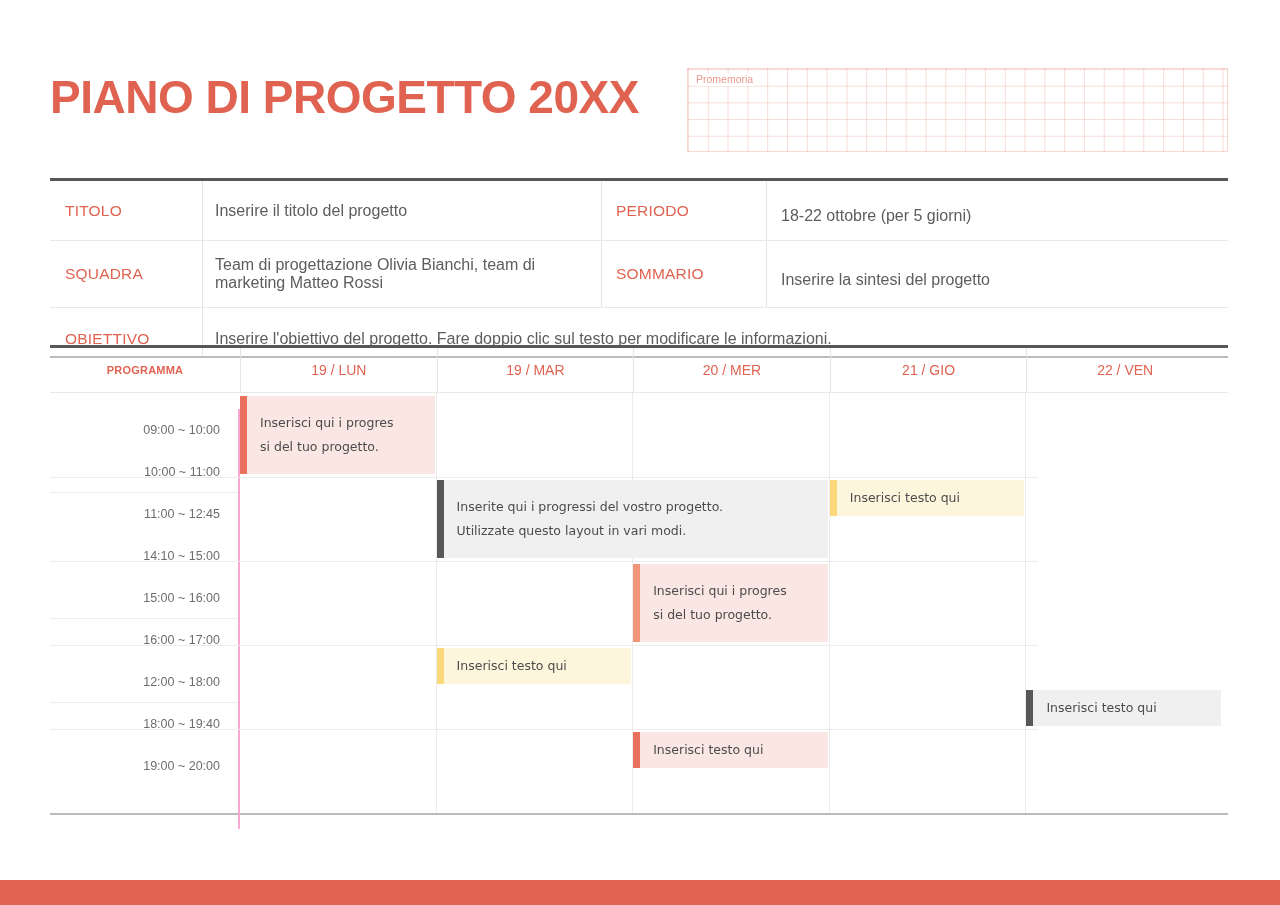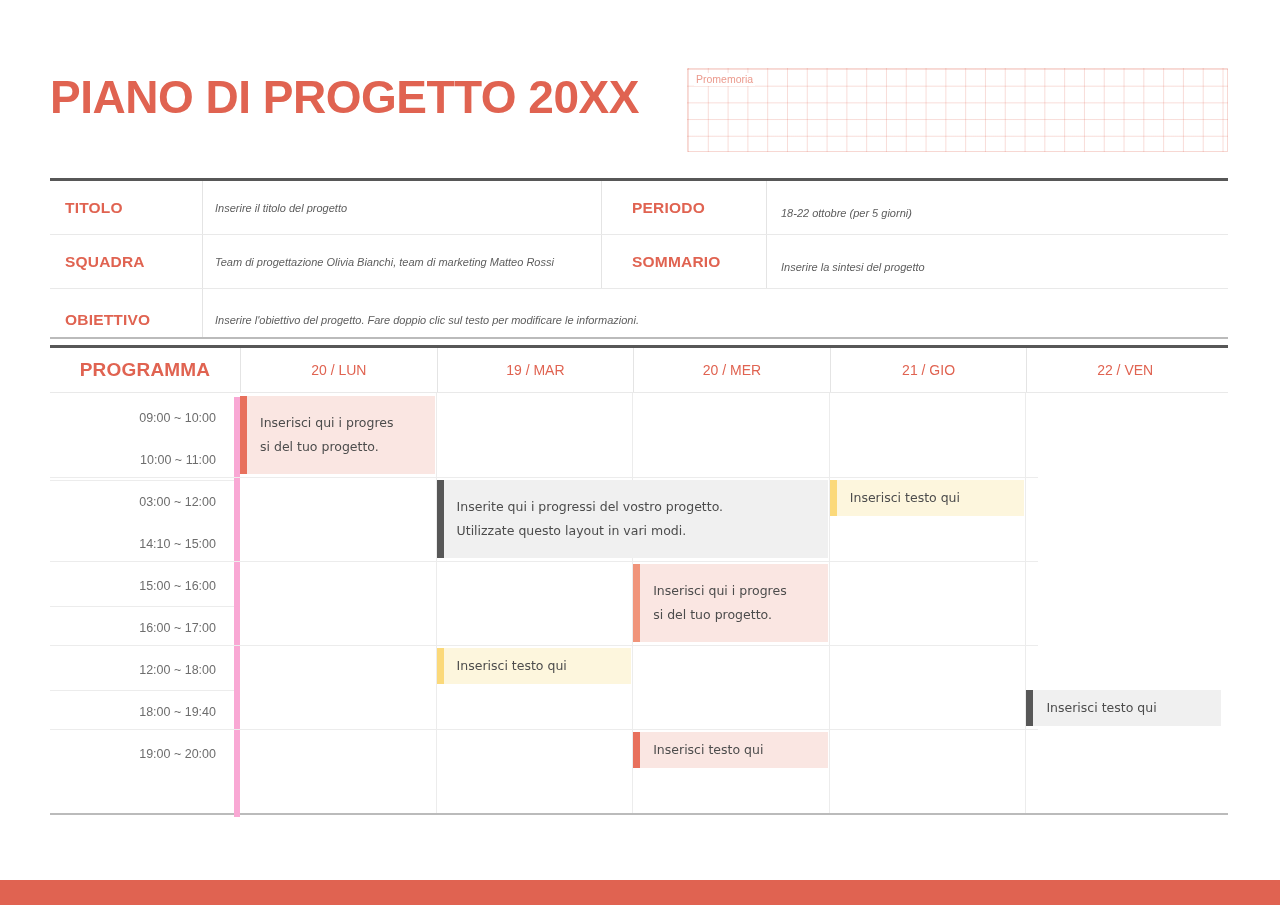--- a/index.html
+++ b/index.html
@@ -78,38 +78,37 @@
     background: #bbbbbb;
     width: 100%;
     margin-top: 0;
   }
   .info-label {
     width: 153px;
     flex: 0 0 153px;
     box-sizing: border-box;
     padding: 15px 0 15px 15px;
     color: #e06351;
-    font-weight: bold;
+    font-weight: normal;
     font-size: 15.5px;
     letter-spacing: 0.2px;
     border-right: 1px solid #e4e4e4;
     display: flex;
     align-items: center;
   }
   .info-value {
     box-sizing: border-box;
     padding: 15px 0 15px 12px;
-    font-size: 11px;
+    font-size: 16px;
     color: #5d5d5d;
     display: flex;
     align-items: center;
-    font-style: italic;
   }
   .info-value.half { width: 398px; flex: 0 0 398px; }
-  .info-label.right { flex: 0 0 166px; width: 166px; border-left: 1px solid #e4e4e4; padding-left: 30px; }
+  .info-label.right { flex: 0 0 166px; width: 166px; border-left: 1px solid #e4e4e4; padding-left: 14px; }
   .info-value.right { flex: 1 1 auto; padding-left: 14px; margin-top: 11px; }
   .info-value.full { flex: 1 1 auto; }
   .info-row.tall .info-label,
   .info-row.tall .info-value { padding-top: 22px; padding-bottom: 8px; }
 
   
   #schedule {
     position: absolute;
     left: 50px; top: 345px;
     width: 1178px;
@@ -141,38 +140,38 @@
     color: #e06351;
     border-left: 1px solid #e4e4e4;
     box-sizing: border-box;
   }
   #sched-head-label {
     flex: 0 0 190px;
     width: 190px;
     display: flex;
     align-items: center;
     justify-content: center;
-    font-size: 19px;
+    font-size: 11px;
     font-weight: bold;
     color: #e06351;
     letter-spacing: 0.2px;
     box-sizing: border-box;
   }
 
   #sched-body {
     position: relative;
     width: 100%;
     height: 420px;
   }
   #time-col {
     position: absolute;
-    left: 0; top: 4px;
+    left: 0; top: 16px;
     width: 190px;
     height: 420px;
-    border-right: 6px solid #f9a8d4;
+    border-right: 2px solid #f9a8d4;
     box-sizing: border-box;
   }
   .time-cell {
     height: 42px;
     display: flex;
     align-items: center;
     justify-content: flex-end;
     padding-right: 18px;
     box-sizing: border-box;
     font-size: 12.5px;
@@ -264,32 +263,32 @@
   </div>
 
   <div class="info-bottomrule"></div>
 </div>
 
 <div id="schedule">
   <div class="sched-toprule"></div>
 
   <div id="sched-head">
     <div id="sched-head-label">PROGRAMMA</div>
-    <div class="sched-head-cell">20 / LUN</div>
+    <div class="sched-head-cell">19 / LUN</div>
     <div class="sched-head-cell">19 / MAR</div>
     <div class="sched-head-cell">20 / MER</div>
     <div class="sched-head-cell">21 / GIO</div>
     <div class="sched-head-cell">22 / VEN</div>
   </div>
 
   <div id="sched-body">
     <div id="time-col">
       <div class="time-cell">09:00 ~ 10:00</div>
       <div class="time-cell sep">10:00 ~ 11:00</div>
-      <div class="time-cell">03:00 ~ 12:00</div>
+      <div class="time-cell">11:00 ~ 12:45</div>
       <div class="time-cell">14:10 ~ 15:00</div>
       <div class="time-cell sep">15:00 ~ 16:00</div>
       <div class="time-cell">16:00 ~ 17:00</div>
       <div class="time-cell sep">12:00 ~ 18:00</div>
       <div class="time-cell">18:00 ~ 19:40</div>
       <div class="time-cell">19:00 ~ 20:00</div>
     </div>
 
     <div id="grid-cols">
         <div class="grid-col" style="left: 0px;"></div>

